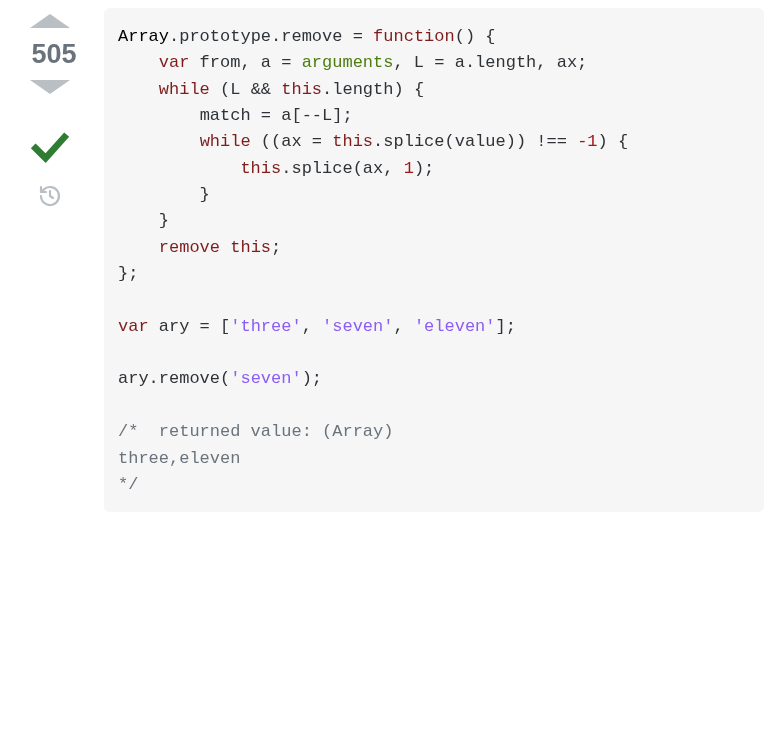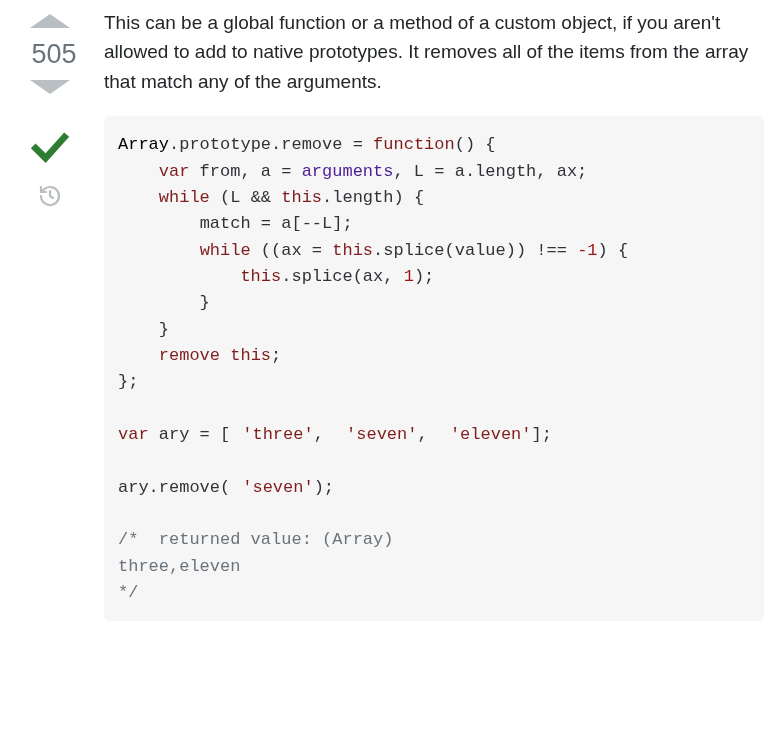--- a/index.html
+++ b/index.html
@@ -28,21 +28,21 @@
       width: 0;
       height: 0;
       border-left: 20px solid transparent;
       border-right: 20px solid transparent;
       cursor: pointer;
     }
     .vote-up { border-bottom: 14px solid #babfc4; margin-bottom: 6px; }
     .vote-down { border-top: 14px solid #babfc4; margin-top: 6px; }
     .vote-count {
       font-size: 27px;
-      font-weight: 400;
+      font-weight: 700;
       color: #6a737c;
       line-height: 1.2;
       text-align: center;
       margin-left: 8px;
     }
     .accepted-check {
       margin-top: 28px;
       color: #2e7d32;
     }
     .accepted-check svg { width: 40px; height: 40px; display:block; }
@@ -75,25 +75,25 @@
       white-space: pre;
       color: #2f3337;
       position: relative;
     }
     .code-block::-webkit-scrollbar { height: 10px; }
     .code-block::-webkit-scrollbar-track { background: transparent; }
     .code-block::-webkit-scrollbar-thumb { background: #b8b8b8; border-radius: 5px; }
     
     .tok-class { color: #000000; }
     .tok-keyword { color: #7f1d1d; }
-    .tok-builtin { color: #4c1d95; text-align: center; }
+    .tok-builtin { color: #4d7c0f; text-align: center; }
     .tok-ident { color: #2f3337; margin-top: 32px; }
     .tok-punc { color: #2f3337; }
     .tok-number { color: #a31515; }
-    .tok-string { color: #7f1d1d; margin-left: 12px; }
+    .tok-string { color: #8b5cf6; }
     .tok-comment { color: #6a737c; }
   </style>
 </head>
 <body>
 
 <div class="post" data-name="answer-post">
   <div class="vote-col" data-name="vote-column">
     <div class="vote-arrow vote-up" data-name="upvote-icon"></div>
     <div class="vote-count" data-name="vote-count">505</div>
     <div class="vote-arrow vote-down" data-name="downvote-icon"></div>
@@ -105,21 +105,20 @@
     <div class="history-icon" data-name="history-icon">
       <svg viewBox="0 0 24 24" fill="none" stroke="currentColor" stroke-width="2.2" stroke-linecap="round" stroke-linejoin="round">
         <path d="M3 12a9 9 0 1 0 2.64-6.36L3 8"></path>
         <polyline points="3 3 3 8 8 8"></polyline>
         <polyline points="12 7 12 12 15 14"></polyline>
       </svg>
     </div>
   </div>
 
   <div class="content-col" data-name="answer-content">
-    <p class="answer-text" data-name="answer-text">This can be a global function or a method of a custom object, if you aren't allowed to add to native prototypes. It removes all of the items from the array that match any of the arguments.</p>
     <pre class="code-block" id="codeblock" data-name="code-block"><span class="tok-class">Array</span><span class="tok-punc">.</span><span class="tok-ident">prototype</span><span class="tok-punc">.</span><span class="tok-ident">remove</span><span class="tok-punc"> = </span><span class="tok-keyword">function</span><span class="tok-punc">() {</span><span>
     </span><span class="tok-keyword">var</span><span class="tok-ident"> from, a = </span><span class="tok-builtin">arguments</span><span class="tok-ident">, L = a.</span><span class="tok-ident">length</span><span class="tok-ident">, ax;</span><span>
     </span><span class="tok-keyword">while</span><span class="tok-punc"> (L &amp;&amp; </span><span class="tok-keyword">this</span><span class="tok-punc">.</span><span class="tok-ident">length</span><span class="tok-punc">) {</span><span>
         </span><span class="tok-ident">match = a[--L];</span><span>
         </span><span class="tok-keyword">while</span><span class="tok-punc"> ((ax = </span><span class="tok-keyword">this</span><span class="tok-punc">.</span><span class="tok-ident">splice</span><span class="tok-punc">(value)) !== </span><span class="tok-number">-1</span><span class="tok-punc">) {</span><span>
             </span><span class="tok-keyword">this</span><span class="tok-punc">.</span><span class="tok-ident">splice</span><span class="tok-punc">(ax, </span><span class="tok-number">1</span><span class="tok-punc">);</span><span class="tok-punc">
         }</span><span class="tok-punc">
     }</span><span>
     </span><span class="tok-keyword">remove</span><span> </span><span class="tok-keyword">this</span><span class="tok-punc">;</span><span class="tok-punc">
 };</span><span>

